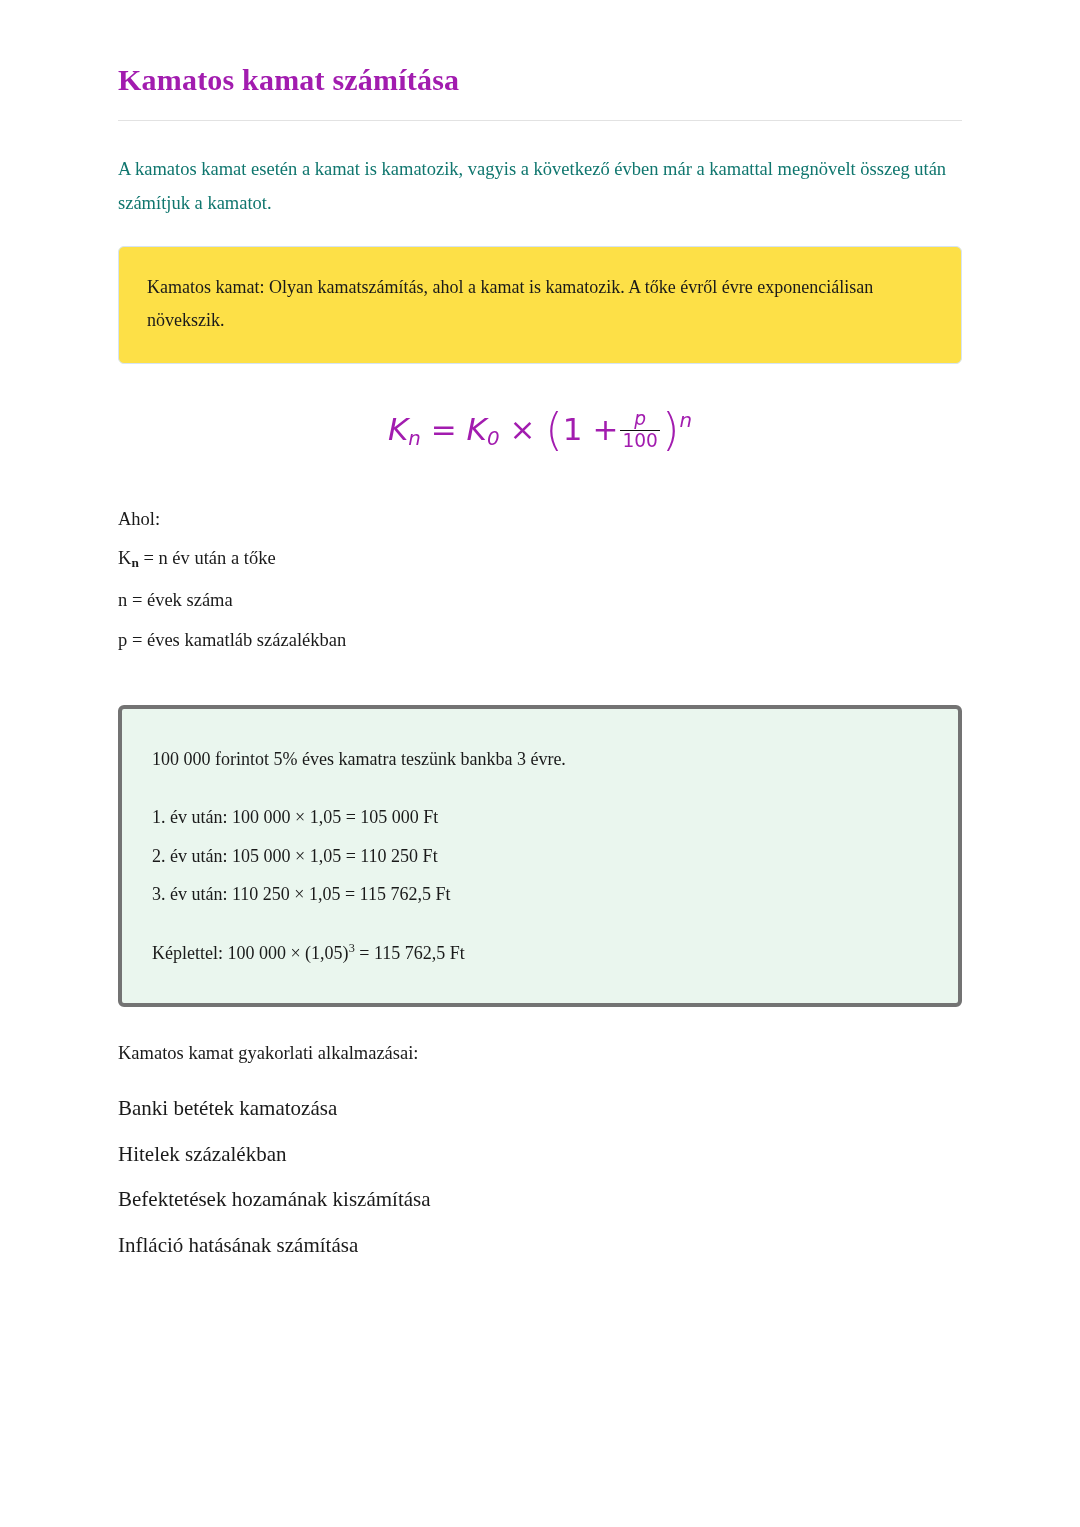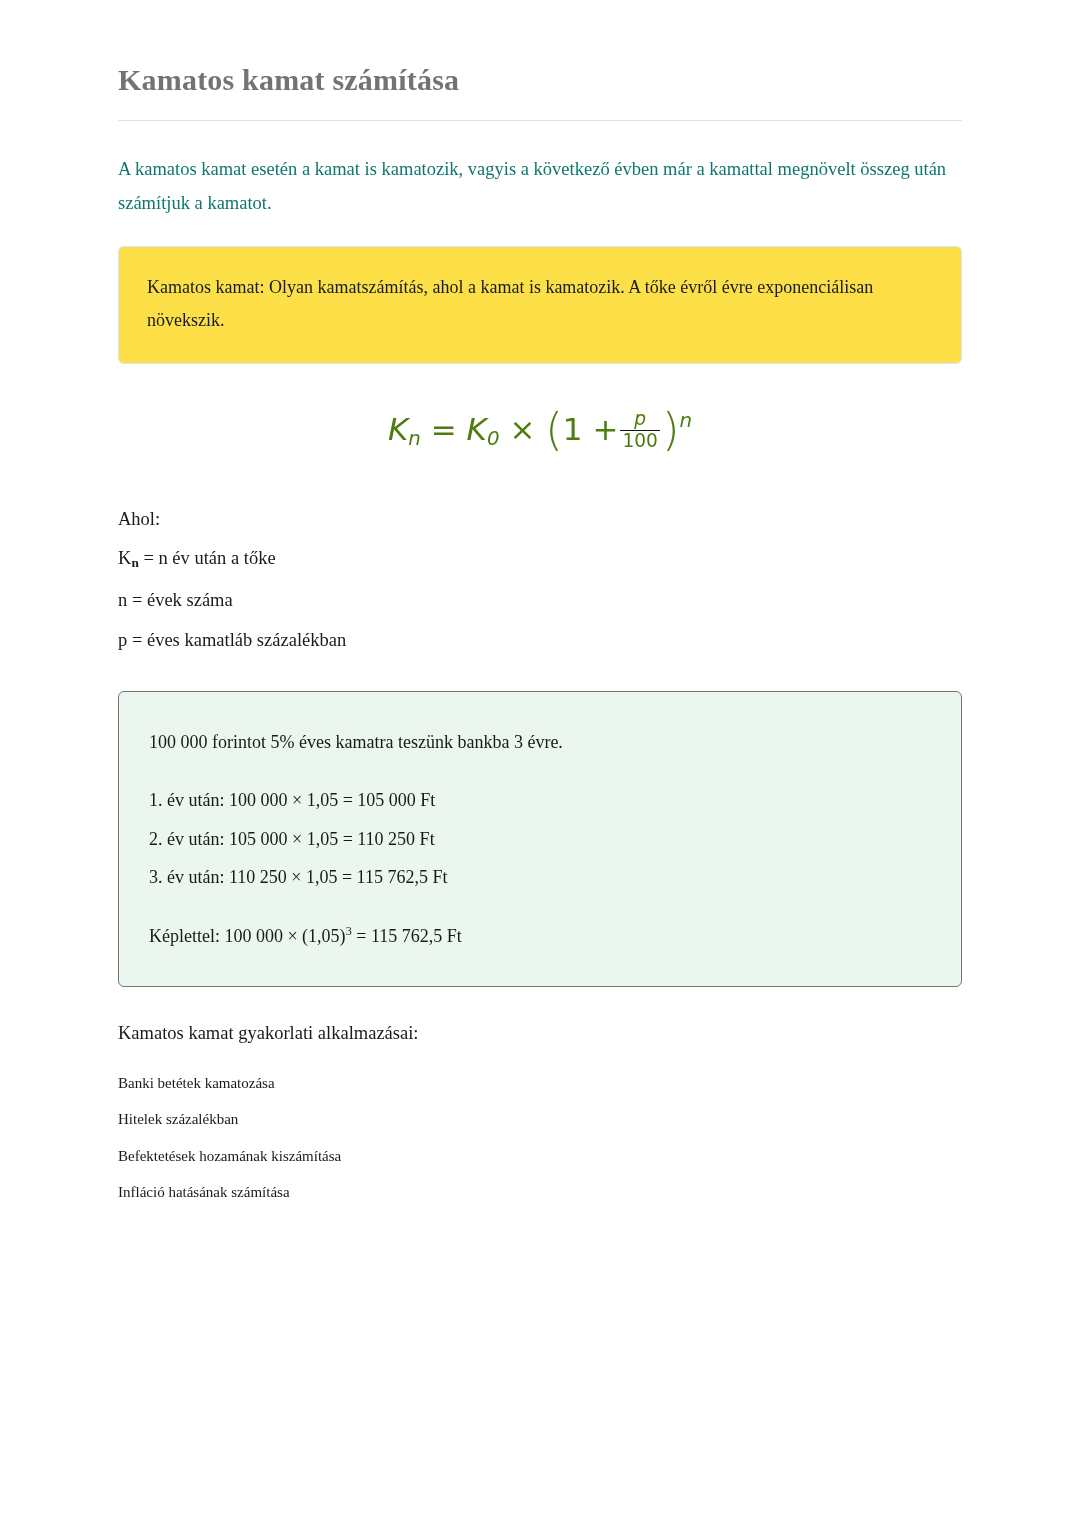--- a/index.html
+++ b/index.html
@@ -18,21 +18,21 @@
   .page {
     box-sizing: border-box;
     width: 1080px;
     height: 1527px;
     padding: 62px 118px 0 118px;
   }
   .title {
     font-family: "Liberation Serif", serif;
     font-size: 30px;
     font-weight: bold;
-    color: #737373;
+    color: #a21caf;
     letter-spacing: 0.2px;
     margin: 0 0 22px 0;
     line-height: 1.2;
   }
   .title-rule {
     border: 0;
     border-top: 1px solid #e2e2e2;
     margin: 0 0 32px 0;
   }
   p.body-text {
@@ -55,21 +55,21 @@
     line-height: 1.82;
   }
   .formula-wrap {
     text-align: center;
     margin: 26px 0 56px 0;
   }
   .formula {
     display: inline-block;
     font-family: "DejaVu Sans", sans-serif;
     font-size: 31px;
-    color: #4d7c0f;
+    color: #a21caf;
     white-space: nowrap;
     line-height: 1;
   }
   .formula i {
     font-style: italic;
   }
   .formula .sub {
     font-size: 0.64em;
     vertical-align: -0.28em;
     font-style: italic;
@@ -117,24 +117,24 @@
     font-size: 0.72em;
   }
   .var-line .bsub {
     font-weight: bold;
     font-size: 0.72em;
     vertical-align: -0.25em;
   }
   .example {
     box-sizing: border-box;
     background: #eaf6ee;
-    border: 1px solid #737373;
+    border: 4px solid #737373;
     border-radius: 6px;
     padding: 34px 30px 34px 30px;
-    margin: 36px 0 36px 0;
+    margin: 50px 0 36px 0;
   }
   .example p {
     margin: 0;
     font-size: 18px;
     line-height: 1.8;
   }
   .example .intro {
     margin-bottom: 26px;
   }
   .example .calc {
@@ -145,21 +145,21 @@
   }
   .example sup {
     font-size: 0.68em;
     vertical-align: 0.55em;
   }
   .apps-lead {
     font-size: 18.5px;
     margin: 0 0 28px 0;
   }
   .app-item {
-    font-size: 15px;
+    font-size: 21px;
     line-height: 1.55;
     margin: 0 0 13px 0;
   }
 </style>
 </head>
 <body>
 
 <div class="page">
 
   <h1 class="title">Kamatos kamat számítása</h1>

